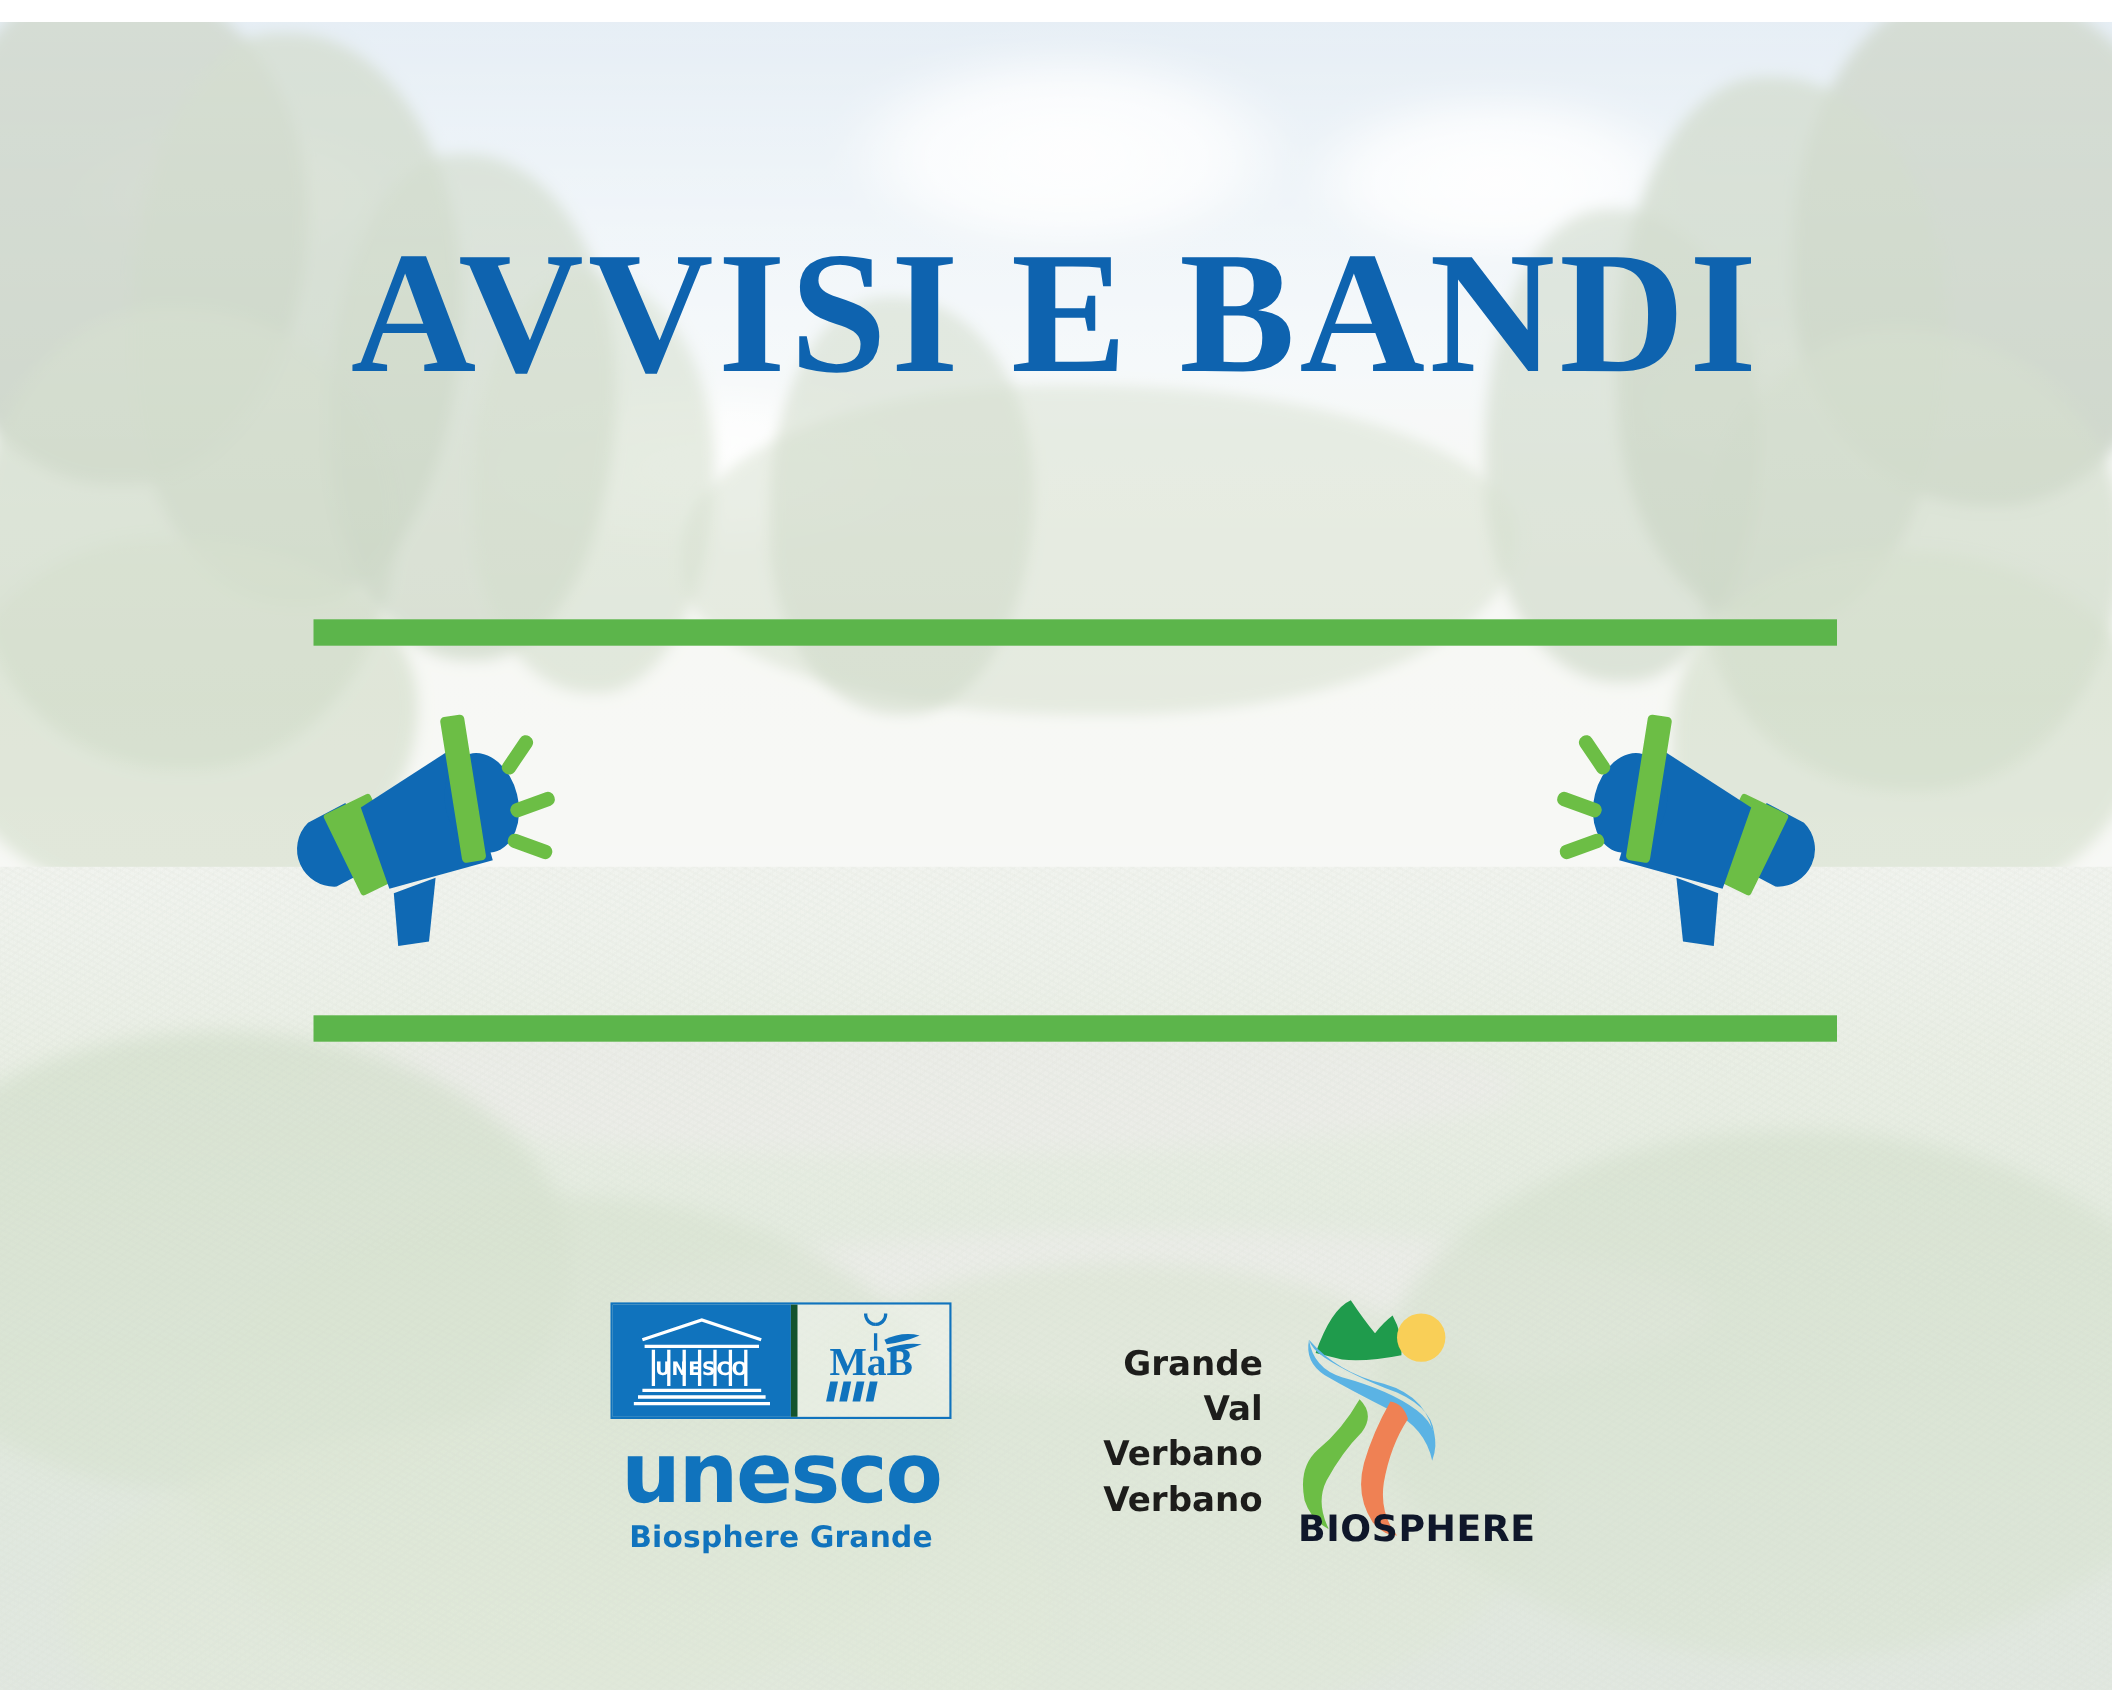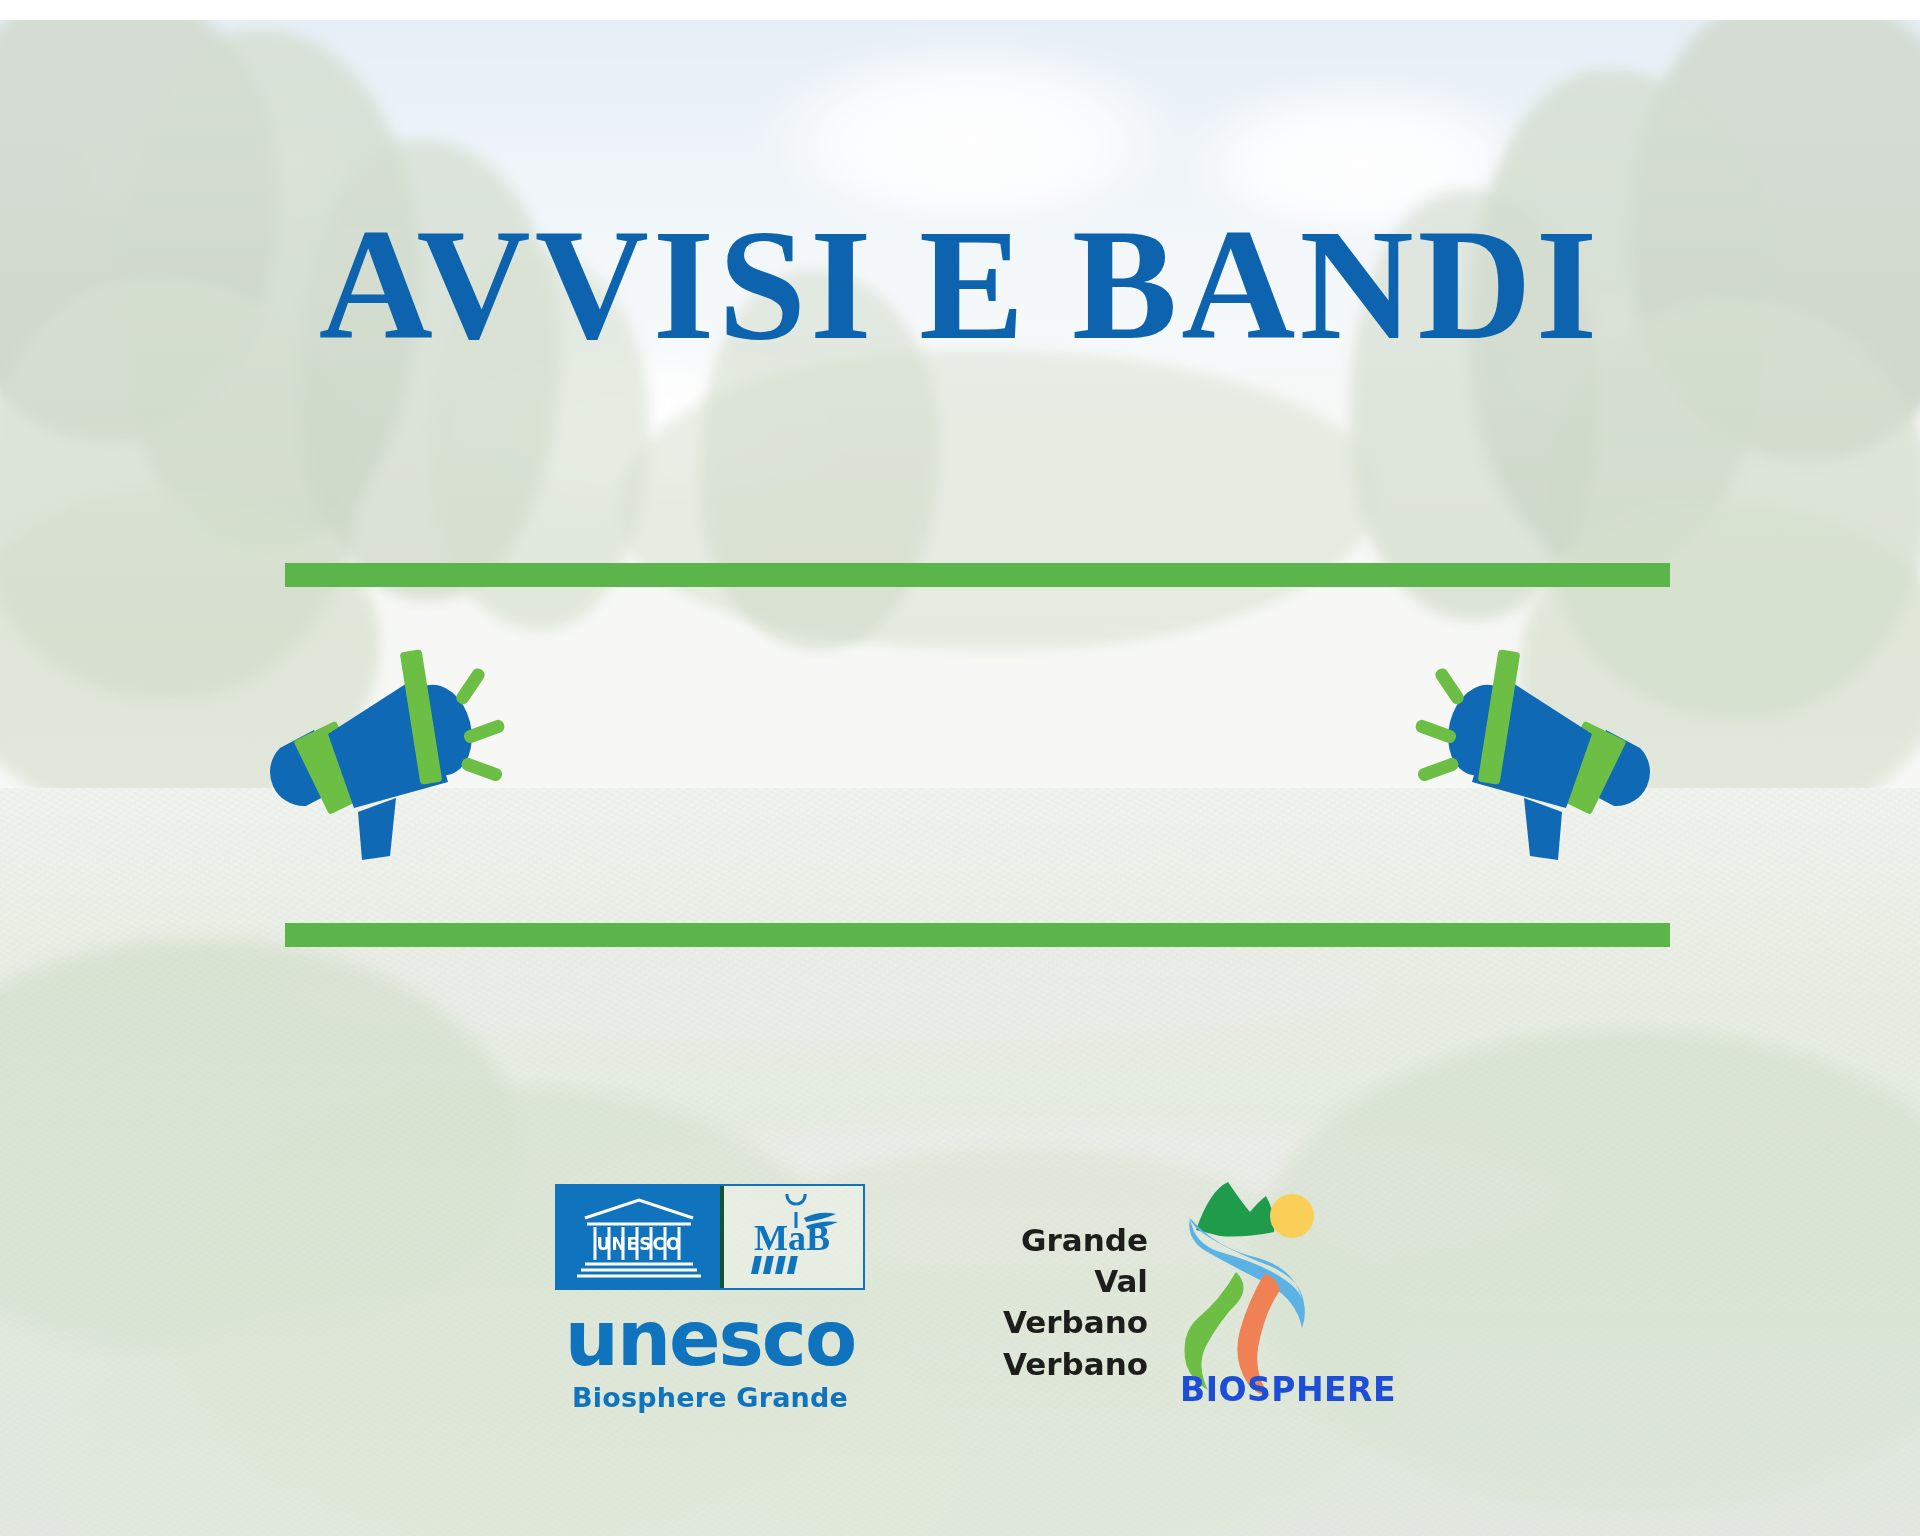--- a/index.html
+++ b/index.html
@@ -178,21 +178,21 @@
     display: flex;
     align-items: center;
     justify-content: center;
   }
   .unesco-emblem-right {
     flex: 1 1 46%;
     background: rgba(255,255,255,.30);
     display: flex;
     align-items: center;
     justify-content: center;
-    border-left: 4px solid #14532d;
+    border-left: 6px solid #14532d;
   }
   .unesco-word {
     margin-top: 14px;
     font-family: "DejaVu Sans", sans-serif;
     font-weight: 700;
     font-size: 76px;
     letter-spacing: -2px;
     line-height: .92;
     color: #1073bd;
   }
@@ -228,21 +228,21 @@
     top: -6px;
   }
   .ticino-biosphere {
     position: absolute;
     left: 232px;
     top: 186px;
     font-family: "DejaVu Sans", sans-serif;
     font-weight: 700;
     font-size: 33px;
     letter-spacing: .5px;
-    color: #1d4ed8;
+    color: #0f172a;
   }
 
   .nowrap { white-space: nowrap; }
 </style>
 </head>
 <body>
 
 <div id="poster">
 
   <div class="bg-layer">

